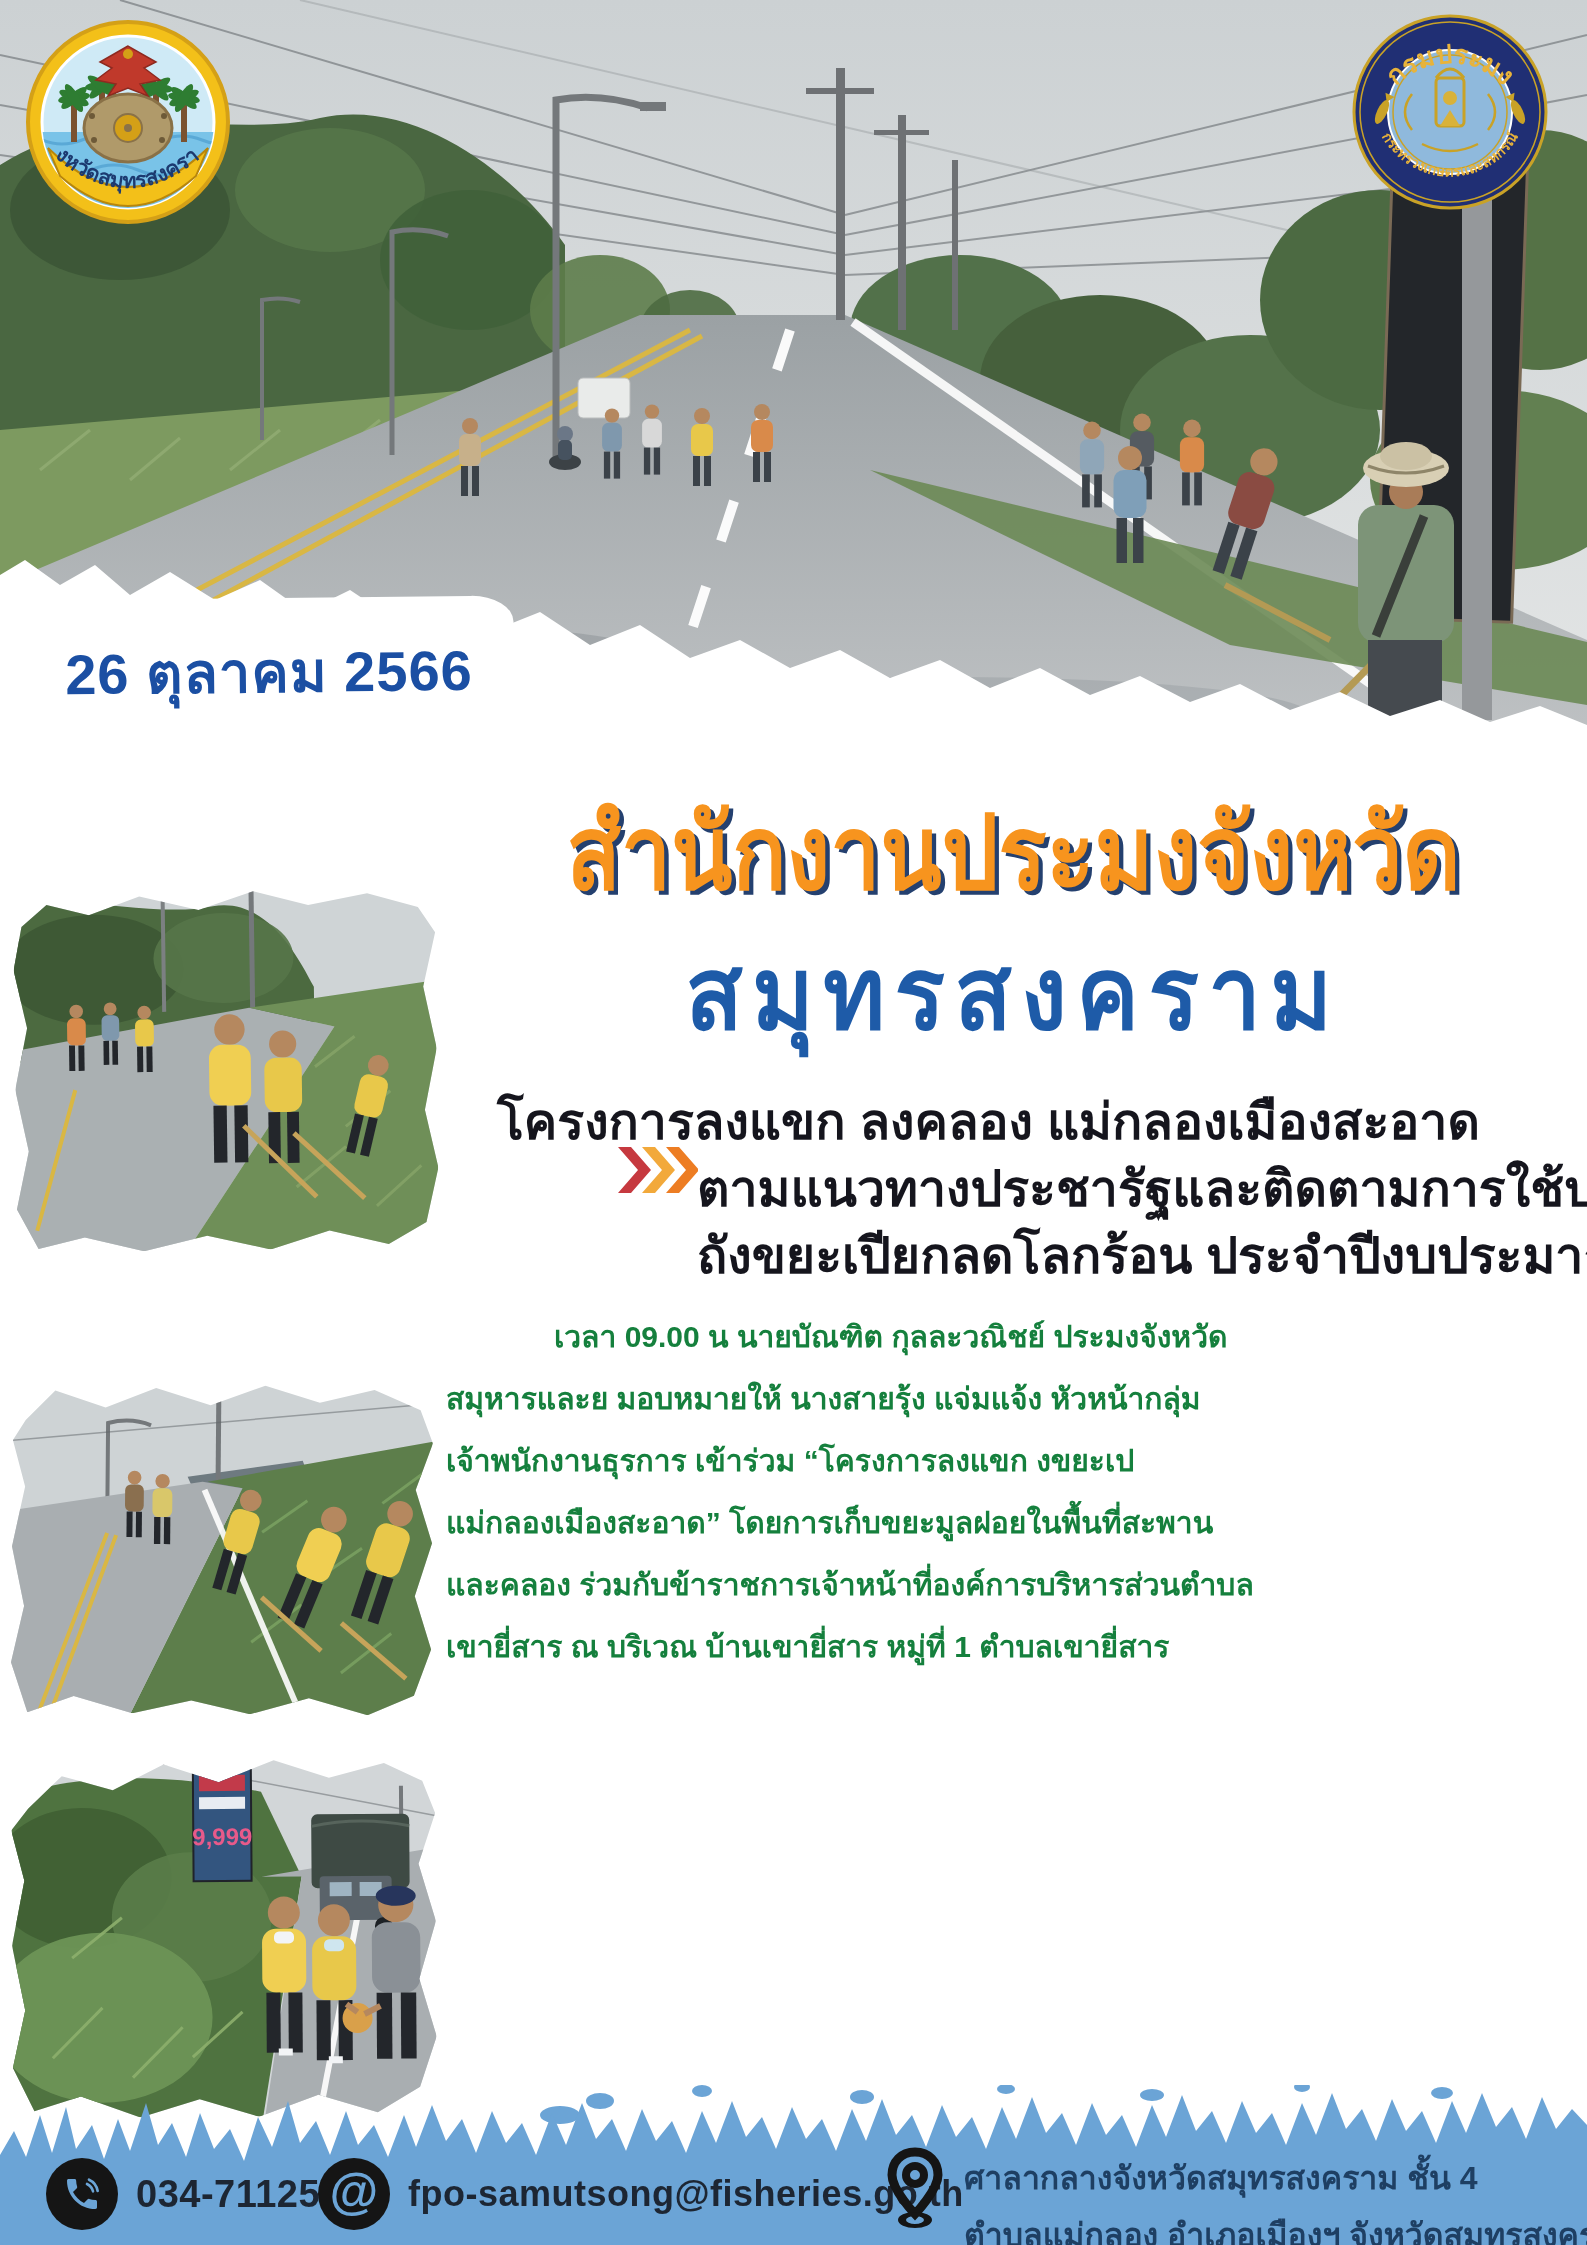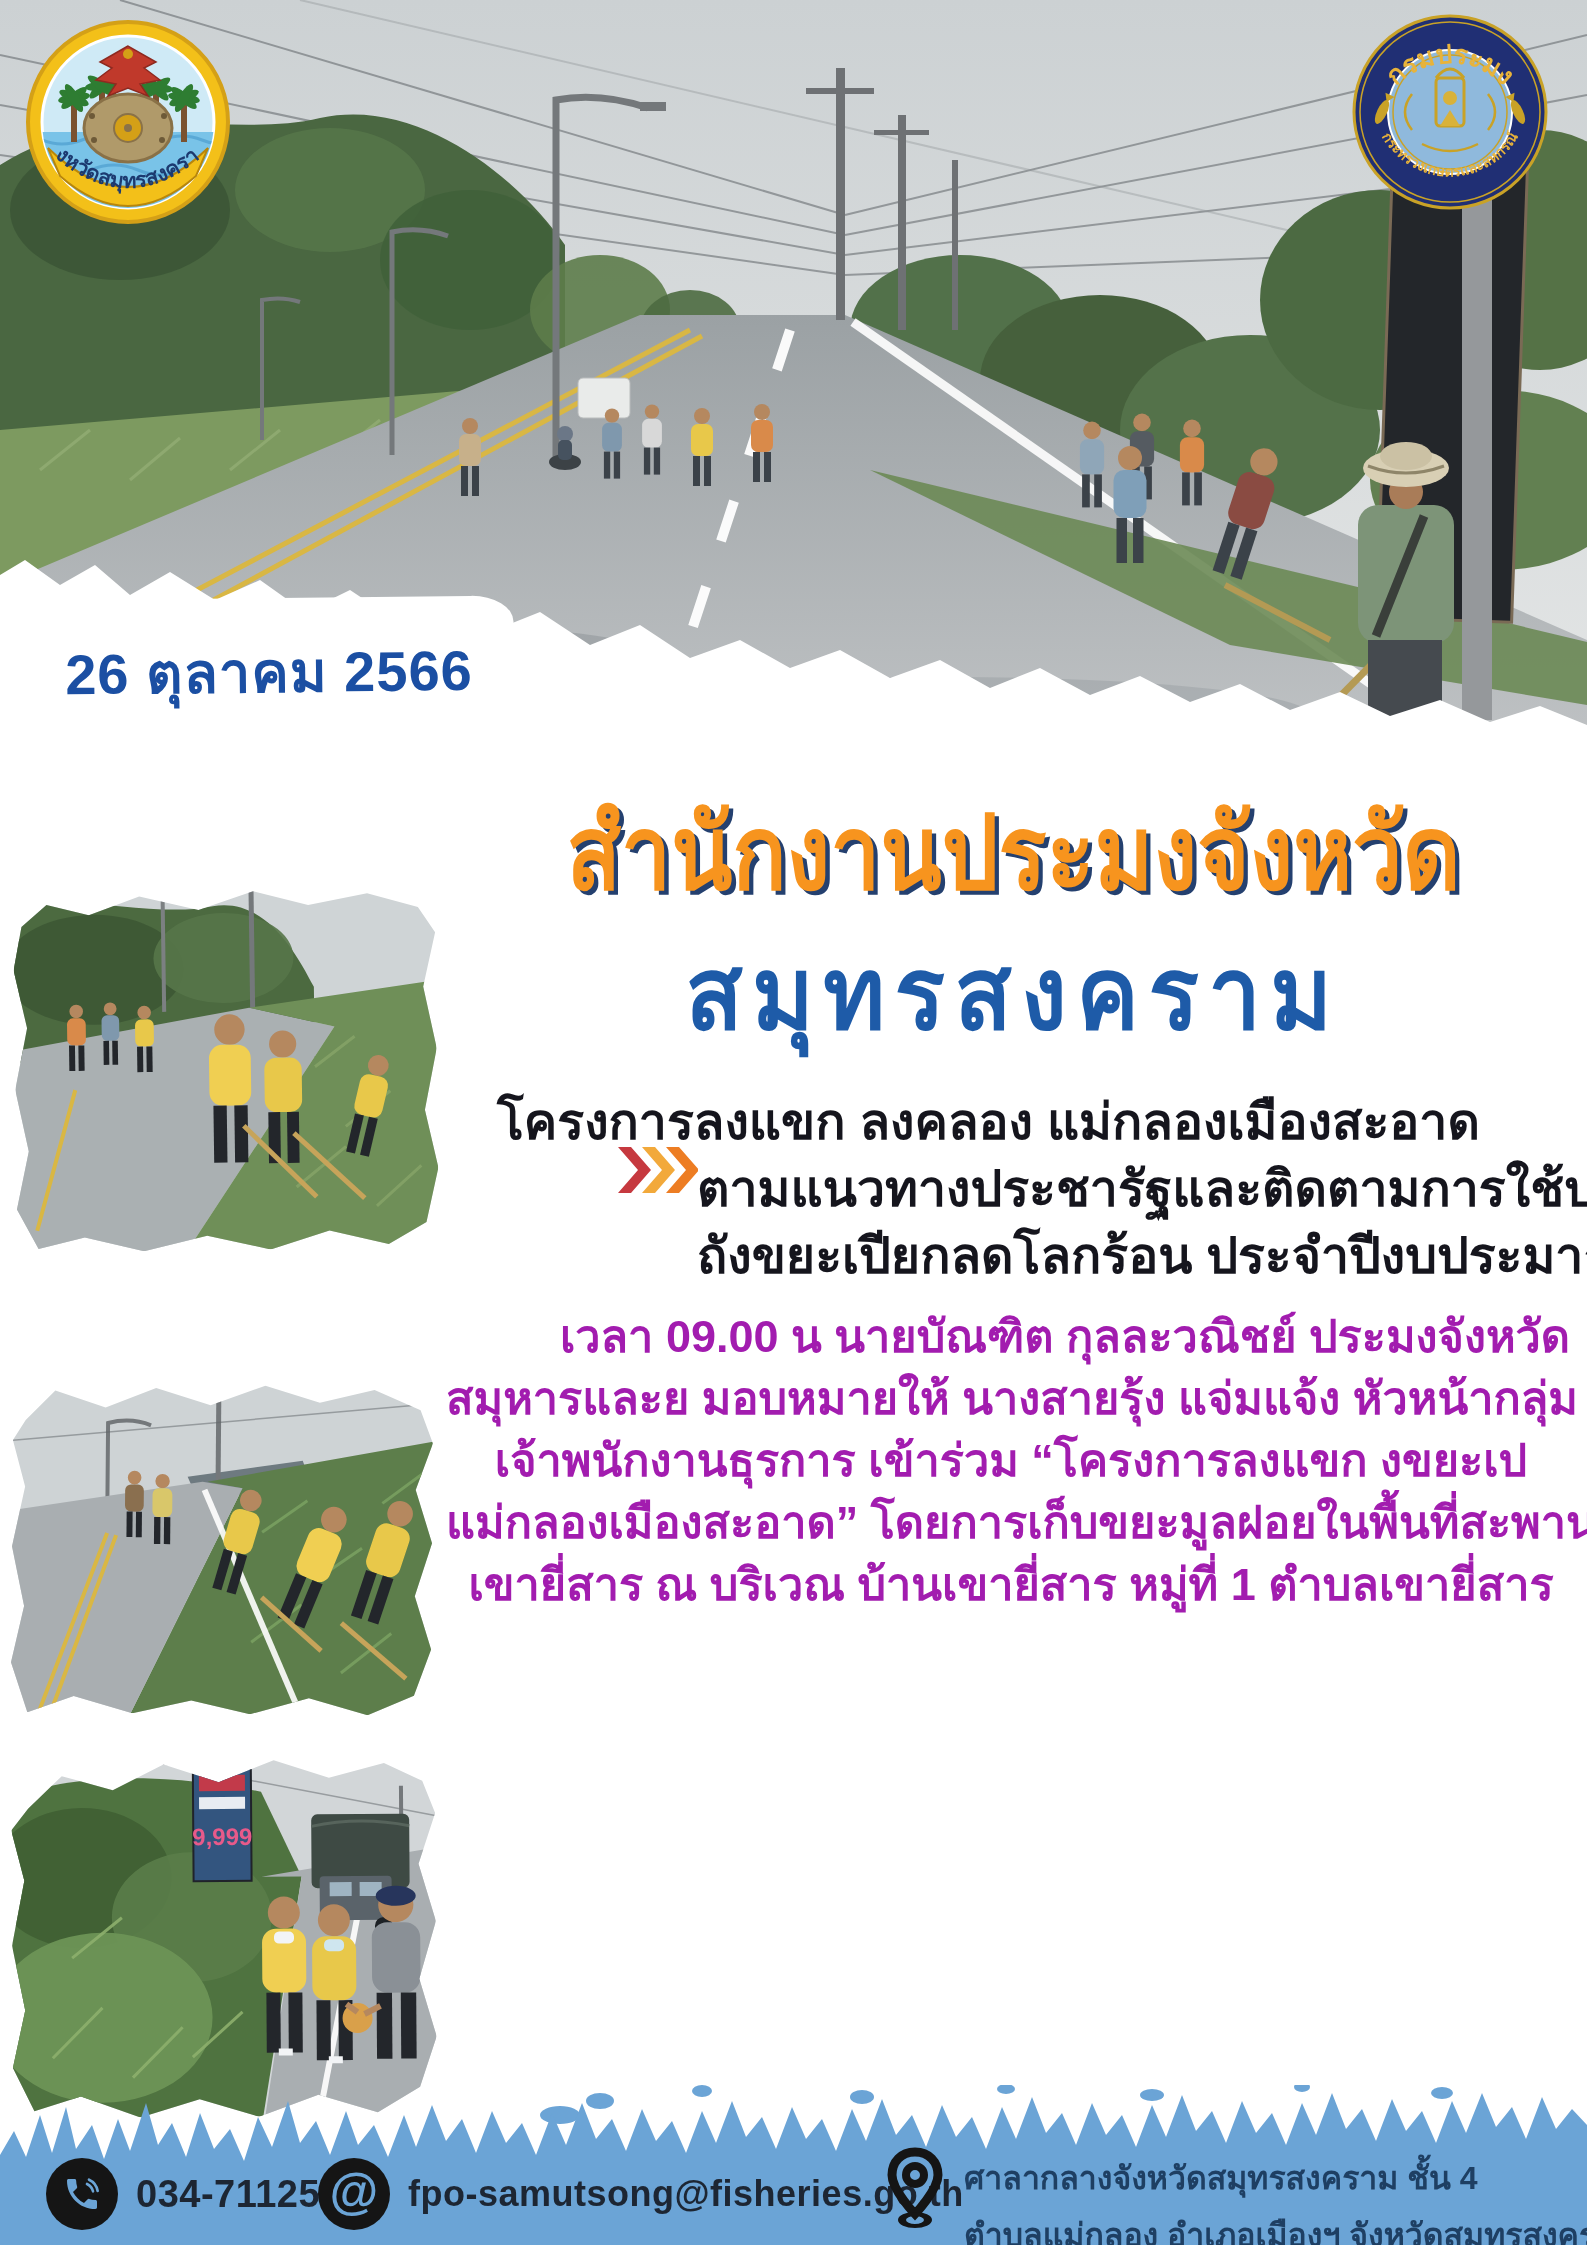--- a/index.html
+++ b/index.html
@@ -31,24 +31,24 @@
       font-size:102px;font-weight:700;color:#1E5BA8;white-space:nowrap;line-height:1.3;
       letter-spacing:.10em;transform:scaleX(.92);transform-origin:center;}
 
   .sub{z-index:4;font-size:50px;font-weight:800;color:#15151d;white-space:nowrap;line-height:1.3;}
   .sub1{left:497px;top:1090px;}
   .sub2{left:697px;top:1157px;}
   .sub3{left:697px;top:1224px;}
   .chevrons{left:616px;top:1146px;width:82px;height:48px;z-index:4;}
 
   
-  .bodypar{left:446px;top:1306px;width:1130px;z-index:4;color:#a21caf;font-size:45px;
+  .bodypar{left:446px;top:1306px;width:1130px;z-index:4;color:#15803d;font-size:30px;
       font-weight:600;line-height:62px;
       text-shadow:0 2px 0 rgba(255,255,255,.95),0 -2px 0 rgba(255,255,255,.95),
-                  2px 0 0 rgba(255,255,255,.95),-2px 0 0 rgba(255,255,255,.95),0 0 10px #fff;text-align:center;}
+                  2px 0 0 rgba(255,255,255,.95),-2px 0 0 rgba(255,255,255,.95),0 0 10px #fff;}
   .bodypar .bl{white-space:nowrap;}
   .bodypar .indent{padding-left:108px;}
 
   
   .ph{z-index:3;overflow:hidden;}
   .ph svg{display:block;width:100%;height:100%;}
   .ph1{left:15px;top:888px;width:422px;height:362px;transform:rotate(-0.8deg);
        clip-path:polygon(2% 10%,8% 4%,18% 7%,30% 2%,44% 6%,57% 1%,70% 5%,84% 2%,96% 6%,100% 13%,97% 28%,100% 45%,97% 62%,100% 78%,97% 93%,88% 99%,74% 95%,60% 100%,45% 96%,30% 100%,16% 96%,5% 99%,0 88%,3% 72%,0 55%,3% 38%,0 22%);}
   .ph2{left:12px;top:1382px;width:420px;height:332px;transform:rotate(0.5deg);
        clip-path:polygon(3% 12%,10% 3%,22% 8%,34% 2%,47% 7%,60% 1%,73% 6%,86% 2%,97% 8%,100% 18%,96% 32%,100% 48%,96% 64%,100% 80%,96% 94%,85% 100%,71% 95%,57% 100%,43% 96%,29% 100%,15% 95%,4% 100%,0 85%,3% 68%,0 50%,3% 32%,0 18%);}
@@ -333,20 +333,21 @@
     </svg>
   </div>
   <div class="abs sub sub2">ตามแนวทางประชารัฐและติดตามการใช้ประโยชน์</div>
   <div class="abs sub sub3">ถังขยะเปียกลดโลกร้อน ประจำปีงบประมาณ 2567</div>
 
   <div class="abs bodypar">
     <div class="bl indent">เวลา 09.00 น นายบัณฑิต กุลละวณิชย์ ประมงจังหวัด</div>
     <div class="bl">สมุหารและย มอบหมายให้ นางสายรุ้ง  แจ่มแจ้ง หัวหน้ากลุ่ม</div>
     <div class="bl">เจ้าพนักงานธุรการ เข้าร่วม “โครงการลงแขก งขยะเป</div>
     <div class="bl">แม่กลองเมืองสะอาด” โดยการเก็บขยะมูลฝอยในพื้นที่สะพาน</div>
+    <div class="bl">และคลอง ร่วมกับข้าราชการเจ้าหน้าที่องค์การบริหารส่วนตำบล</div>
     <div class="bl">เขายี่สาร ณ บริเวณ บ้านเขายี่สาร หมู่ที่ 1 ตำบลเขายี่สาร</div>
   </div>
 
   <div class="abs ph ph1" role="img" aria-label="staff in yellow shirts sweeping the roadside">
     <svg viewBox="0 0 422 362">
       <defs>
         <symbol id="fig2" overflow="visible">
           <circle cx="0" cy="-36" r="8" fill="#b5885f"></circle>
           <rect x="-11" y="-28" width="22" height="32" rx="7" fill="currentColor"></rect>
           <rect x="-9" y="4" width="7" height="30" fill="#23262b"></rect>

